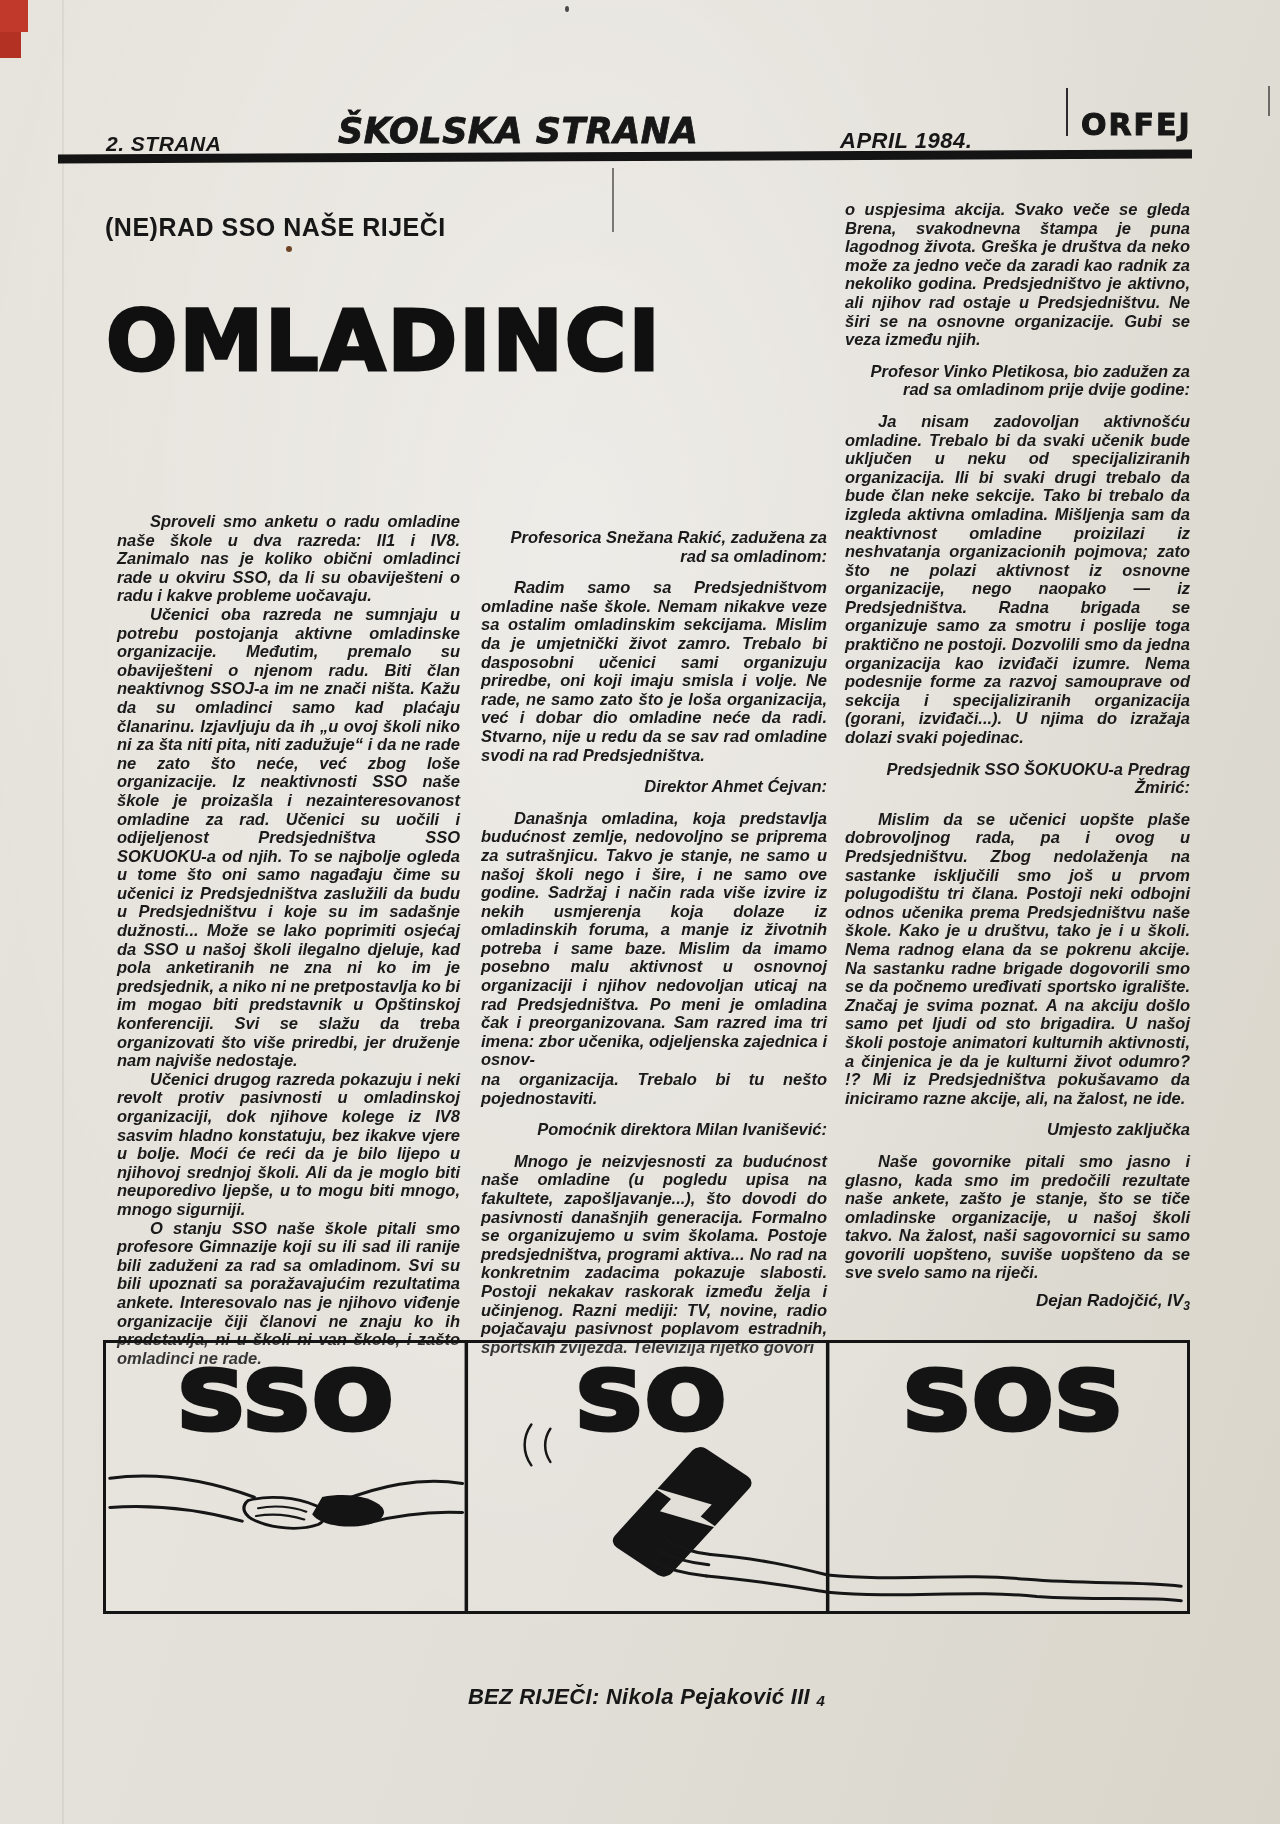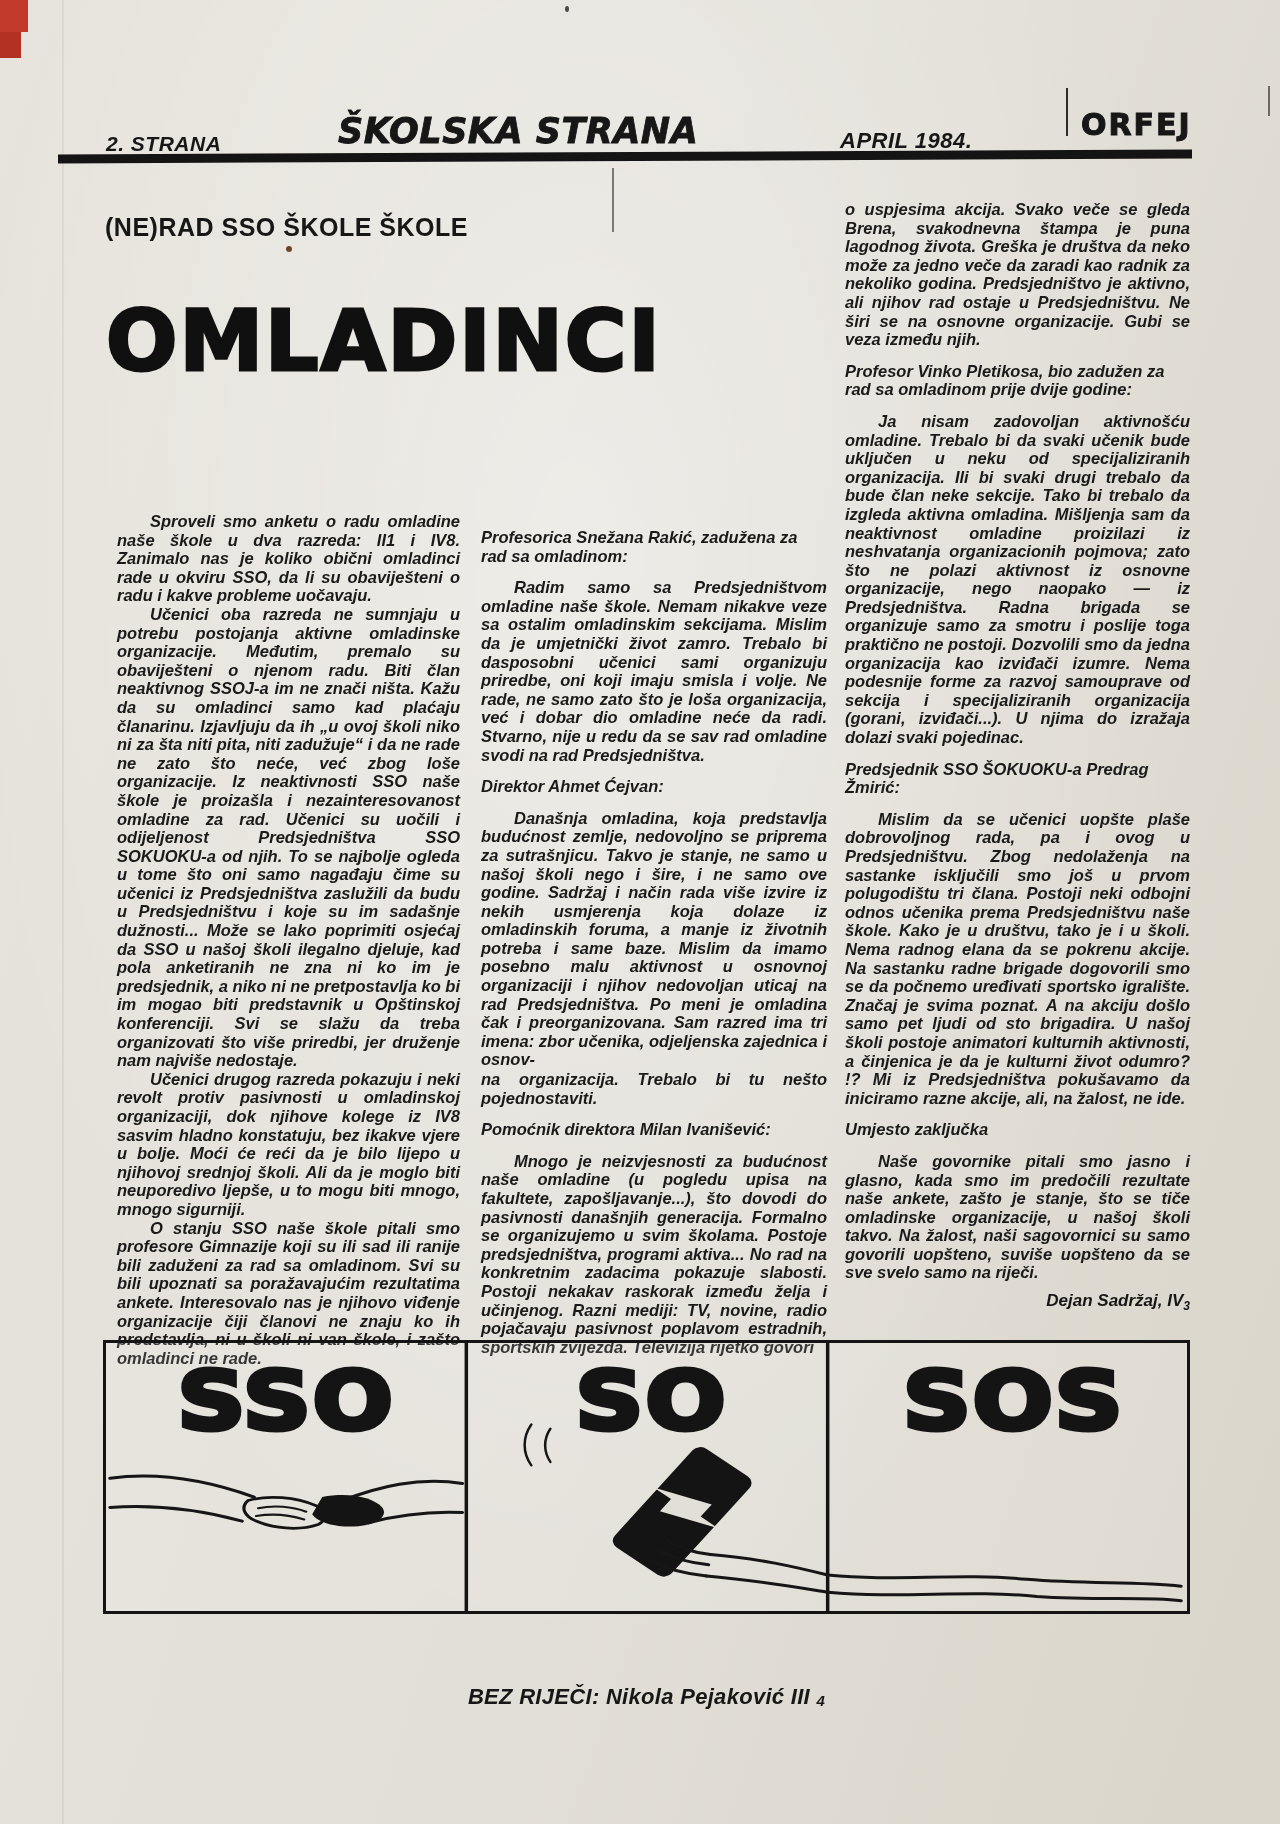--- a/index.html
+++ b/index.html
@@ -29,21 +29,21 @@
   .kicker{left:105px;top:215px;font:700 25px/1 "Liberation Sans",sans-serif;letter-spacing:.5px}
   .headline{left:106px;top:297px;font:700 84px/88px "DejaVu Sans",sans-serif;letter-spacing:2px;color:#101010;-webkit-text-stroke:3px #101010;white-space:pre}
   
   .col{position:absolute;font:italic 700 16.5px/18.6px "Liberation Sans",sans-serif;text-align:justify;color:#1a1a1a}
   #col1{left:117px;top:512px;width:343px}
   #col2{left:481px;top:512px;width:346px}
   #col3{left:845px;top:200px;width:345px}
   .col p{text-align:justify}
   .col p.ind{text-indent:33px}
   .col p.cont{margin-top:1px}
-  .col p.head{margin:13px 0;text-align:left}
+  .col p.head{margin:13px 0;text-align:right}
   .col p.head.first{margin-top:16px}
   .byline{left:845px;top:1292px;width:345px;text-align:right;font:italic 700 17px/1 "Liberation Sans",sans-serif}
   .byline .sub{font-size:12px;vertical-align:-4px}
   
   .comic{left:103px;top:1340px;width:1087px;height:274px;border:3.5px solid #141414;background:rgba(255,255,255,.12)}
   .comic svg{width:100%;height:100%;display:block}
   .blk{font-family:"DejaVu Sans",sans-serif;font-weight:700;font-size:94px;fill:#141414;stroke:#141414;stroke-width:6px;letter-spacing:2px}
   .ln{fill:none;stroke:#161616;stroke-width:3.5;stroke-linecap:round}
   .ln2{fill:none;stroke:#161616;stroke-width:2.5;stroke-linecap:round}
   .caption{left:103px;top:1686px;width:1087px;text-align:center;font:italic 700 22px/1 "Liberation Sans",sans-serif;letter-spacing:.3px}
@@ -62,21 +62,21 @@
   <div class="abs speck-top"></div>
   <div class="abs speck-kicker"></div>
 
   <div class="abs hdr-label">2. STRANA</div>
   <div class="abs masthead">ŠKOLSKA STRANA</div>
   <div class="abs hdr-date">APRIL 1984.</div>
   <div class="abs brand-divider"></div>
   <div class="abs brand">ORFEJ</div>
   <div class="abs rule"></div>
 
-  <div class="abs kicker">(NE)RAD SSO ŠKOLE ŠKOLE</div>
+  <div class="abs kicker">(NE)RAD SSO NAŠE RIJEČI</div>
   <div class="abs headline"><span>OMLADINCI</span><br></div>
 
   <div class="col" id="col1">
     <p class="ind">Sproveli smo anketu o radu omladine naše škole u dva razreda: II1 i IV8. Zanimalo nas je koliko obični omladinci rade u okviru SSO, da li su obaviješteni o radu i kakve probleme uočavaju.</p>
     <p class="ind">Učenici oba razreda ne sumnjaju u potrebu postojanja aktivne omladinske organizacije. Međutim, premalo su obaviješteni o njenom radu. Biti član neaktivnog SSOJ-a im ne znači ništa. Kažu da su omladinci samo kad plaćaju članarinu. Izjavljuju da ih „u ovoj školi niko ni za šta niti pita, niti zadužuje“ i da ne rade ne zato što neće, već zbog loše organizacije. Iz neaktivnosti SSO naše škole je proizašla i nezainteresovanost omladine za rad. Učenici su uočili i odijeljenost Predsjedništva SSO SOKUOKU-a od njih. To se najbolje ogleda u tome što oni samo nagađaju čime su učenici iz Predsjedništva zaslužili da budu u Predsjedništvu i koje su im sadašnje dužnosti... Može se lako poprimiti osjećaj da SSO u našoj školi ilegalno djeluje, kad pola anketiranih ne zna ni ko im je predsjednik, a niko ni ne pretpostavlja ko bi im mogao biti predstavnik u Opštinskoj konferenciji. Svi se slažu da treba organizovati što više priredbi, jer druženje nam najviše nedostaje.</p>
     <p class="ind">Učenici drugog razreda pokazuju i neki revolt protiv pasivnosti u omladinskoj organizaciji, dok njihove kolege iz IV8 sasvim hladno konstatuju, bez ikakve vjere u bolje. Moći će reći da je bilo lijepo u njihovoj srednjoj školi. Ali da je moglo biti neuporedivo ljepše, u to mogu biti mnogo, mnogo sigurniji.</p>
     <p class="ind">O stanju SSO naše škole pitali smo profesore Gimnazije koji su ili sad ili ranije bili zaduženi za rad sa omladinom. Svi su bili upoznati sa poražavajućim rezultatima ankete. Interesovalo nas je njihovo viđenje organizacije čiji članovi ne znaju ko ih predstavlja, ni u školi ni van škole, i zašto omladinci ne rade.</p>
   </div>
 
   <div class="col" id="col2">
@@ -92,21 +92,21 @@
   <div class="col" id="col3">
     <p>o uspjesima akcija. Svako veče se gleda Brena, svakodnevna štampa je puna lagodnog života. Greška je društva da neko može za jedno veče da zaradi kao radnik za nekoliko godina. Predsjedništvo je aktivno, ali njihov rad ostaje u Predsjedništvu. Ne širi se na osnovne organizacije. Gubi se veza između njih.</p>
     <p class="head">Profesor Vinko Pletikosa, bio zadužen za rad sa omladinom prije dvije godine:</p>
     <p class="ind">Ja nisam zadovoljan aktivnošću omladine. Trebalo bi da svaki učenik bude uključen u neku od specijaliziranih organizacija. Ili bi svaki drugi trebalo da bude član neke sekcije. Tako bi trebalo da izgleda aktivna omladina. Mišljenja sam da neaktivnost omladine proizilazi iz neshvatanja organizacionih pojmova; zato što ne polazi aktivnost iz osnovne organizacije, nego naopako — iz Predsjedništva. Radna brigada se organizuje samo za smotru i poslije toga praktično ne postoji. Dozvolili smo da jedna organizacija kao izviđači izumre. Nema podesnije forme za razvoj samouprave od sekcija i specijaliziranih organizacija (gorani, izviđači...). U njima do izražaja dolazi svaki pojedinac.</p>
     <p class="head">Predsjednik SSO ŠOKUOKU-a Predrag Žmirić:</p>
     <p class="ind">Mislim da se učenici uopšte plaše dobrovoljnog rada, pa i ovog u Predsjedništvu. Zbog nedolaženja na sastanke isključili smo još u prvom polugodištu tri člana. Postoji neki odbojni odnos učenika prema Predsjedništvu naše škole. Kako je u društvu, tako je i u školi. Nema radnog elana da se pokrenu akcije. Na sastanku radne brigade dogovorili smo se da počnemo uređivati sportsko igralište. Značaj je svima poznat. A na akciju došlo samo pet ljudi od sto brigadira. U našoj školi postoje animatori kulturnih aktivnosti, a činjenica je da je kulturni život odumro? !? Mi iz Predsjedništva pokušavamo da iniciramo razne akcije, ali, na žalost, ne ide.</p>
     <p class="head">Umjesto zaključka</p>
     <p class="ind">Naše govornike pitali smo jasno i glasno, kada smo im predočili rezultate naše ankete, zašto je stanje, što se tiče omladinske organizacije, u našoj školi takvo. Na žalost, naši sagovornici su samo govorili uopšteno, suviše uopšteno da se sve svelo samo na riječi.</p>
   </div>
 
-  <div class="abs byline"><span>Dejan Sadržaj, IV</span><span class="sub">3</span></div>
+  <div class="abs byline"><span>Dejan Radojčić, IV</span><span class="sub">3</span></div>
 
   <div class="abs comic">
     <svg viewBox="0 0 1080 313" preserveAspectRatio="none">
       <line x1="360" y1="0" x2="360" y2="313" stroke="#141414" stroke-width="3.5"></line>
       <line x1="721" y1="0" x2="721" y2="313" stroke="#141414" stroke-width="3.5"></line>
 
       <text class="blk" x="180" y="101" text-anchor="middle">SSO</text>
       <text class="blk" x="545" y="101" text-anchor="middle">SO</text>
       <text class="blk" x="907" y="101" text-anchor="middle">SOS</text>
 

